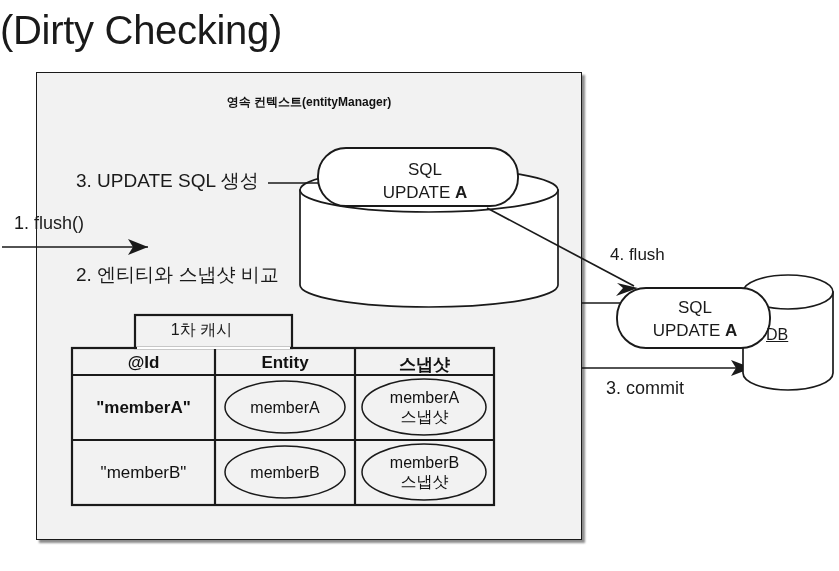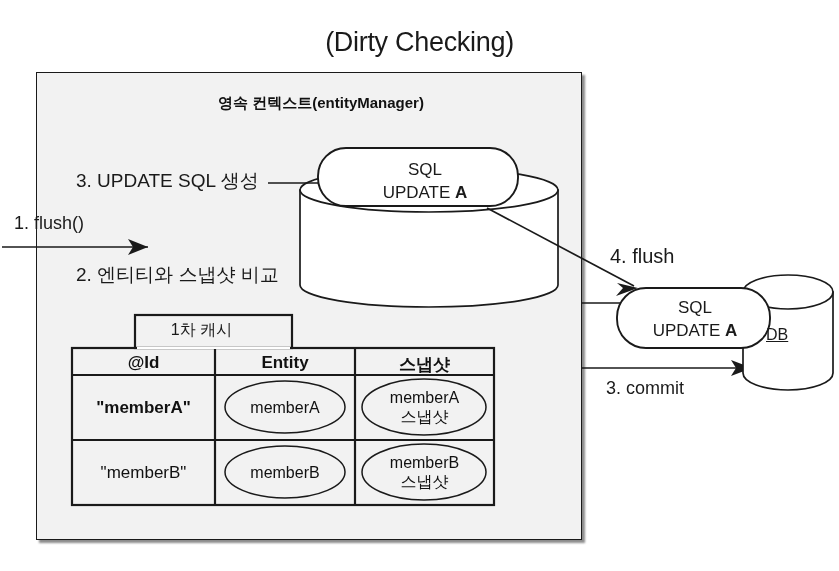--- a/index.html
+++ b/index.html
@@ -18,61 +18,59 @@
     background: #ffffff;
     overflow: hidden;
   }
   .abs { position: absolute; }
 
   
   #title {
     left: 0;
     top: 8px;
     width: 839px;
-    text-align: center;
-    font-size: 27px;
+    text-align: left;
+    font-size: 40px;
     letter-spacing: -0.3px;
     color: #1a1a1a;
     white-space: nowrap;
-    margin-top: 19px;
   }
 
   
   #pc-box {
     left: 36px;
     top: 72px;
     width: 546px;
     height: 468px;
     background: #f2f2f2;
     border: 1.6px solid #1a1a1a;
     box-shadow: 3px 3px 2px rgba(0,0,0,0.45);
     box-sizing: border-box;
   }
   #pc-title {
     left: 36px;
     top: 94px;
     width: 546px;
     text-align: center;
-    font-size: 15px;
+    font-size: 12px;
     font-weight: bold;
     color: #111111;
     white-space: nowrap;
-    margin-left: 12px;
   }
 
   
   .step-label {
     font-size: 19px;
     color: #1a1a1a;
     white-space: nowrap;
   }
   #label-step3 { left: 76px;  top: 168px; text-align: right; }
   #label-step1 { left: 14px;  top: 213px; font-size: 18px; }
   #label-step2 { left: 76px;  top: 262px; }
-  #label-step4 { left: 610px; top: 245px; font-size: 20px; }
+  #label-step4 { left: 610px; top: 245px; font-size: 17px; }
   #label-step5 { left: 606px; top: 378px; font-size: 18px; }
 
   
   #vector {
     left: 0; top: 0;
     width: 839px; height: 571px;
     pointer-events: none;
   }
   .stroke { fill: none; stroke: #1a1a1a; stroke-width: 1.7px; }
   .stroke-thin { fill: none; stroke: #1a1a1a; stroke-width: 1.5px; }

